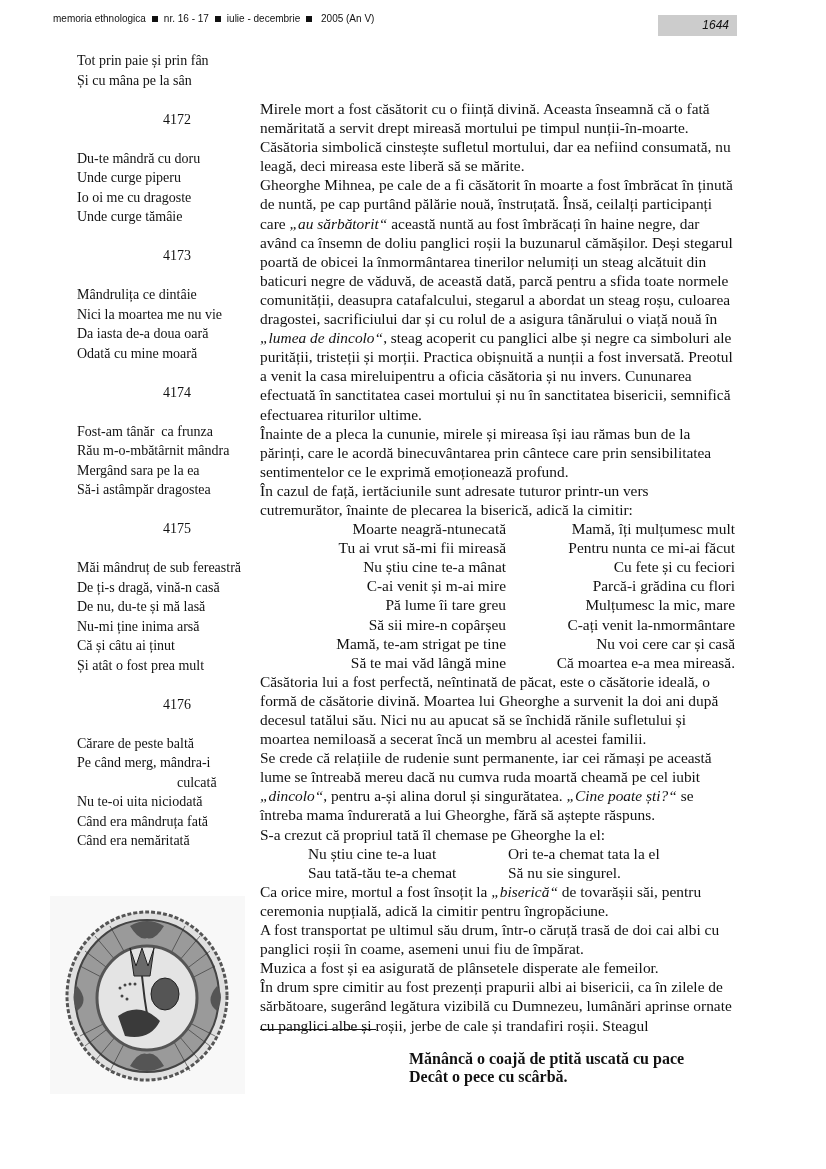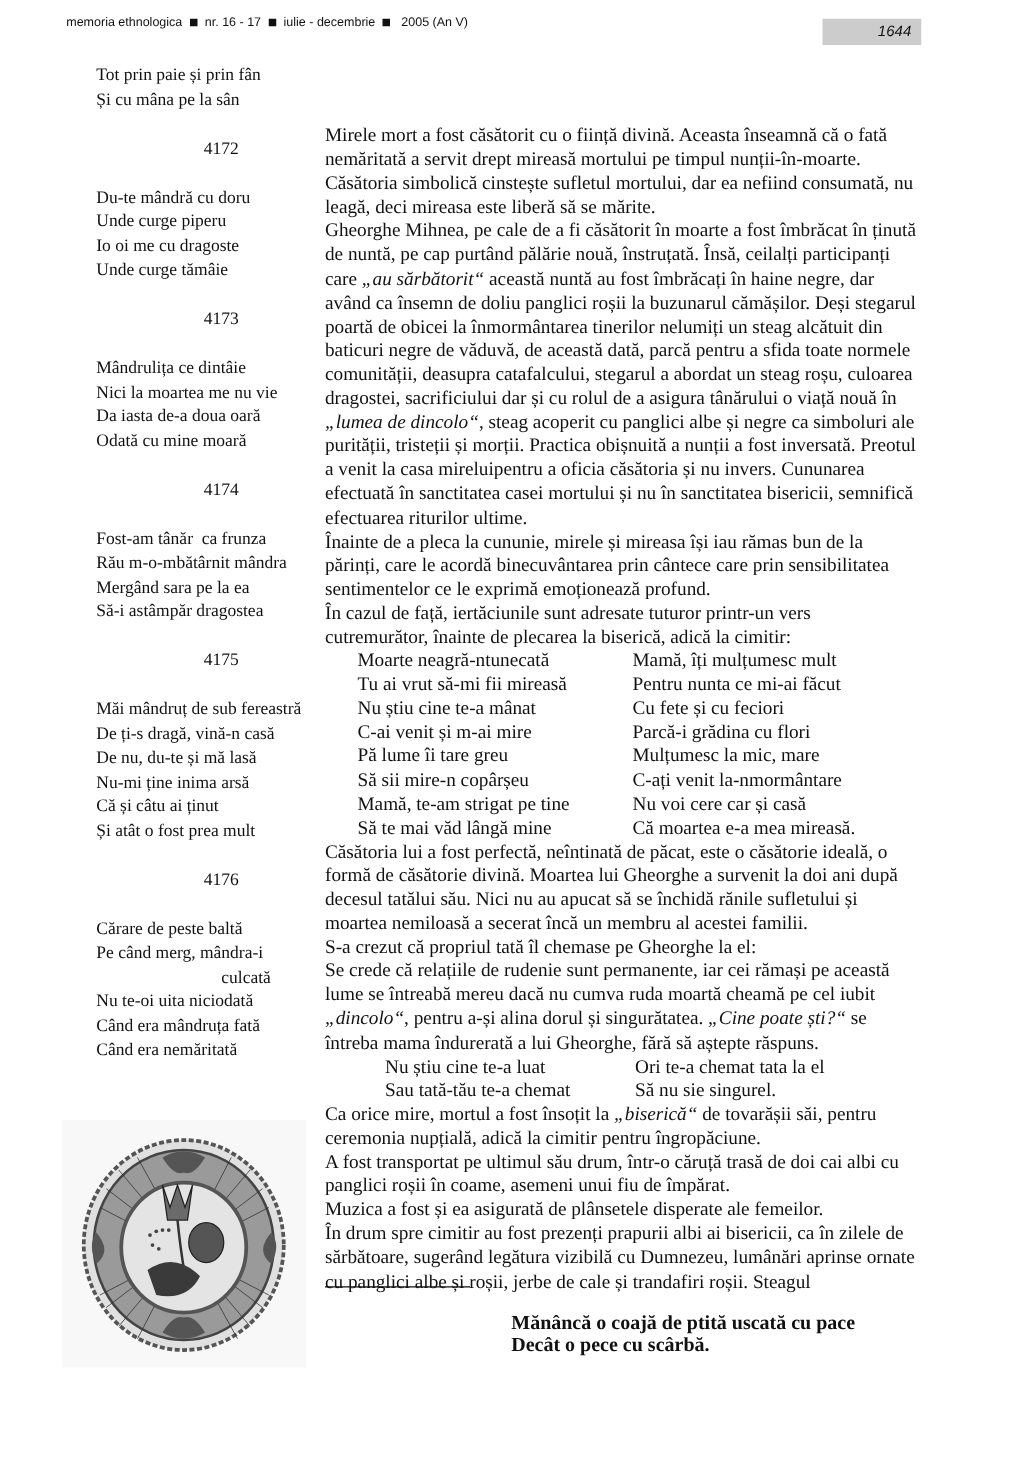--- a/index.html
+++ b/index.html
@@ -9,21 +9,21 @@
   .pagenum { position:absolute; left:658px; top:15px; width:79px; height:21px; background:#cccccc; font-family:"Liberation Sans", sans-serif; font-style:italic; font-size:12px; text-align:right; padding-right:8px; box-sizing:border-box; line-height:21px; }
   .left { position:absolute; left:53px; top:51px; width:200px; font-family:"Liberation Serif", serif; font-size:14px; line-height:19.5px;margin-left:24px; }
   .left .num { text-align:center; padding-left:0px; width:200px; }
   .left .blank { height:19.5px; }
   .left .indent { padding-left:100px; }
   .main { position:absolute; left:260px; top:51px; width:475px; font-family:"Liberation Serif", serif; font-size:15.4px; line-height:19.1px;margin-top:48px; }
   .main p { margin:0; }
   .verse { display:flex; }
   .verse .c1 { width:220px; }
   .verse .c2 { flex:1; }
-  .verse1 { padding-left:26px; }
+  .verse1 { padding-left:26px;text-align:right; }
   .verse2 { padding-left:48px; }
   .verse2 .c1 { width:200px; }
   .footline { position:absolute; left:260px; top:1029px; width:116px; height:1px; background:#111; }
   .footnote { position:absolute; left:409px; top:1050px; font-family:"Liberation Serif", serif; font-weight:bold; font-size:16px; line-height:18px; }
   .plate { position:absolute; left:50px; top:896px; width:195px; height:198px; background:#f8f8f8; }
   i { font-style:italic; }
 </style>
 </head>
 <body>
 
@@ -134,22 +134,22 @@
     <div class="verse">
         <span class="c1">Mamă, te-am strigat pe tine</span>
         <span class="c2">Nu voi cere car și casă</span>
       </div>
     <div class="verse">
         <span class="c1">Să te mai văd lângă mine</span>
         <span class="c2">Că moartea e-a mea mireasă.</span>
       </div>
   </div>
   <p>Căsătoria lui a fost perfectă, neîntinată de păcat, este o căsătorie ideală, o formă de căsătorie divină. Moartea lui Gheorghe a survenit la doi ani după decesul tatălui său. Nici nu au apucat să se închidă rănile sufletului și moartea nemiloasă a secerat încă un membru al acestei familii.</p>
+  <p><span>Se crede că relațiile de rudenie sunt permanente, iar cei rămași pe această lume se întreabă mereu dacă nu cumva ruda moartă cheamă pe cel iubit </span><i>„dincolo“</i><span>, pentru a-și alina dorul și singurătatea. </span><i>„Cine poate ști?“</i><span> se întreba mama îndurerată a lui Gheorghe, fără să aștepte răspuns.</span></p>
   <p>S-a crezut că propriul tată îl chemase pe Gheorghe la el:</p>
-  <p><span>Se crede că relațiile de rudenie sunt permanente, iar cei rămași pe această lume se întreabă mereu dacă nu cumva ruda moartă cheamă pe cel iubit </span><i>„dincolo“</i><span>, pentru a-și alina dorul și singurătatea. </span><i>„Cine poate ști?“</i><span> se întreba mama îndurerată a lui Gheorghe, fără să aștepte răspuns.</span></p>
   <div class="verse2">
     <div class="verse">
         <span class="c1">Nu știu cine te-a luat</span>
         <span class="c2">Ori te-a chemat tata la el</span>
       </div>
     <div class="verse">
         <span class="c1">Sau tată-tău te-a chemat</span>
         <span class="c2">Să nu sie singurel.</span>
       </div>
   </div>

